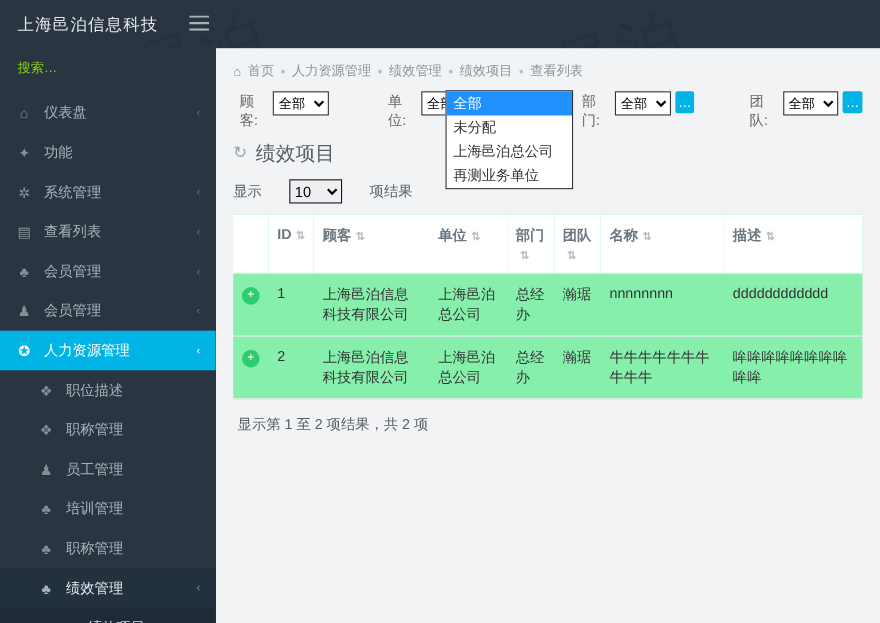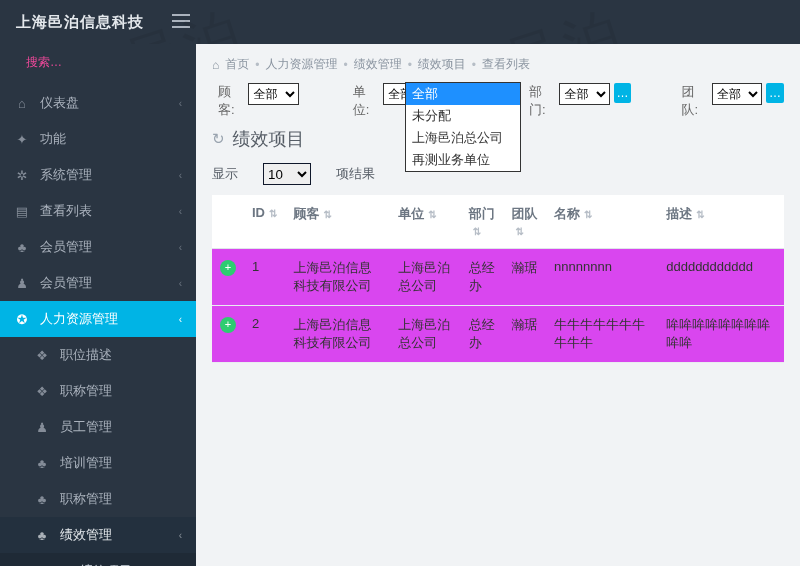--- a/index.html
+++ b/index.html
@@ -1,21 +1,21 @@
 <!DOCTYPE html>
 <html><head>
 <meta charset="utf-8">
 <style>
 * { box-sizing: border-box; margin: 0; padding: 0; }
 body { font-family: "Microsoft YaHei", Arial, sans-serif; font-size: 13px; background: #f1f3f5; color: #333; width: 800px; height: 566px; overflow: hidden; position: relative; }
-.topbar { height: 44px; background: #2a3542; display: flex; align-items: center; padding: 0 16px; color: #e4e8ec; font-weight: bold; }
+.topbar { height: 44px; background: #2a3542; display: flex; align-items: center; padding: 0 16px; color: #e4e8ec; }
 .topbar .brand { font-size: 15px; letter-spacing: 1px; }
 .topbar .menu-toggle { margin-left: 28px; cursor: pointer; }
 .sidebar { position: absolute; top: 44px; left: 0; bottom: 0; width: 196px; background: #2a3542; color: #aab2bd; overflow-y: auto; }
-.search-box { padding: 10px 26px 14px; color: #ec4899; font-size: 12px; }
+.search-box { padding: 10px 16px 14px; color: #84cc16; font-size: 12px; }
 .nav-item { display: flex; align-items: center; padding: 9px 14px; color: #aab2bd; cursor: pointer; font-size: 13px; }
 .nav-item .ic { width: 16px; height: 16px; margin-right: 10px; opacity: .7; display:inline-flex;align-items:center;justify-content:center; }
 .nav-item .chev { margin-left: auto; font-size: 10px; opacity: .5; }
 .nav-item.active { background: #00b4e5; color: #fff; }
 .nav-item.active .ic, .nav-item.active .chev { opacity: 1; }
 .nav-sub .nav-item { padding-left: 34px; font-size: 13px; }
 .nav-sub .nav-item.sub-active { background: #23303e; color: #e4e8ec; }
 .nav-sub2 .nav-item { padding-left: 54px; background: #1f2a36; color:#cfd6de;}
 .content { position: absolute; top: 44px; left: 196px; right: 0; bottom: 0; padding: 12px 16px 0; overflow: auto; background: #f1f3f5; }
 .breadcrumb { color: #8a94a0; font-size: 12px; margin-bottom: 10px; display: flex; align-items: center; gap: 6px; flex-wrap: wrap; }
@@ -25,21 +25,21 @@
 .filters select { border: 1px solid #333; height: 22px; font-size: 12px; background:#fff;}
 .filters .mini-btn { width: 20px; height: 20px; background: #00b4e5; color: #fff; display: inline-flex; align-items: center; justify-content: center; font-size: 12px; cursor: pointer; border-radius:2px;}
 .dropdown-open { position: absolute; top: 82px; left: 405px; width: 116px; background: #fff; border: 1px solid #333; z-index: 50; font-size: 13px; }
 .dropdown-open .opt { padding: 2px 6px; cursor: pointer; }
 .dropdown-open .opt.sel { background: #1e90ff; color: #fff; }
 .page-title-row { display:flex; align-items:center; gap:8px; margin: 4px 0 12px; }
 .page-title-row .reload { color:#9aa4af; font-size:15px; }
 .page-title { font-size: 18px; color: #565d66; font-weight: 500; }
 .showline { display:flex; align-items:center; gap:25px; font-size:13px; color:#565d66; margin-bottom:10px;}
 .showline select { border:1px solid #0f172a; height:22px; }
-.table { width: 100%; background: #d946ef; border-collapse: collapse; padding-left: 10px; }
+.table { width: 100%; background: #86efac; border-collapse: collapse; padding-left: 10px; }
 .table th, .table td { padding: 10px 8px; text-align: left; font-size: 13px; border-bottom: 1px solid #e9edf0; vertical-align: top; }
 .table thead th { color: #6c7682; font-weight: 600; background:#fff; border-bottom:1px solid #dfe4e9;}
 .sort { color:#b6bdc6; font-size:10px; margin-left:4px; }
 .expand { width:16px;height:16px;border-radius:50%;background:#2ecc71;color:#fff;display:inline-flex;align-items:center;justify-content:center;font-size:11px;line-height:1;}
 .summary { margin: 14px 4px; font-size:13px; color:#565d66;}
 .watermark { position:absolute; color: rgba(0,0,0,.07); font-size:56px; transform: rotate(-18deg); pointer-events:none; white-space:nowrap; font-weight:500;}
 </style>
 </head>
 <body>
 
@@ -218,20 +218,21 @@
         <td>上海邑泊信息科技有限公司</td>
         <td>上海邑泊总公司</td>
         <td>总经办</td>
         <td>瀚琚</td>
         <td>牛牛牛牛牛牛牛牛牛牛</td>
         <td>哞哞哞哞哞哞哞哞哞哞</td>
       </tr>
     </tbody>
   </table>
 
+  <div class="summary">显示第 1 至 2 项结果，共 2 项</div>
 </div>
 
 <div class="dropdown-open">
   <div class="opt sel">全部</div>
   <div class="opt">未分配</div>
   <div class="opt">上海邑泊总公司</div>
   <div class="opt">再测业务单位</div>
 </div>
 
 </body></html>

